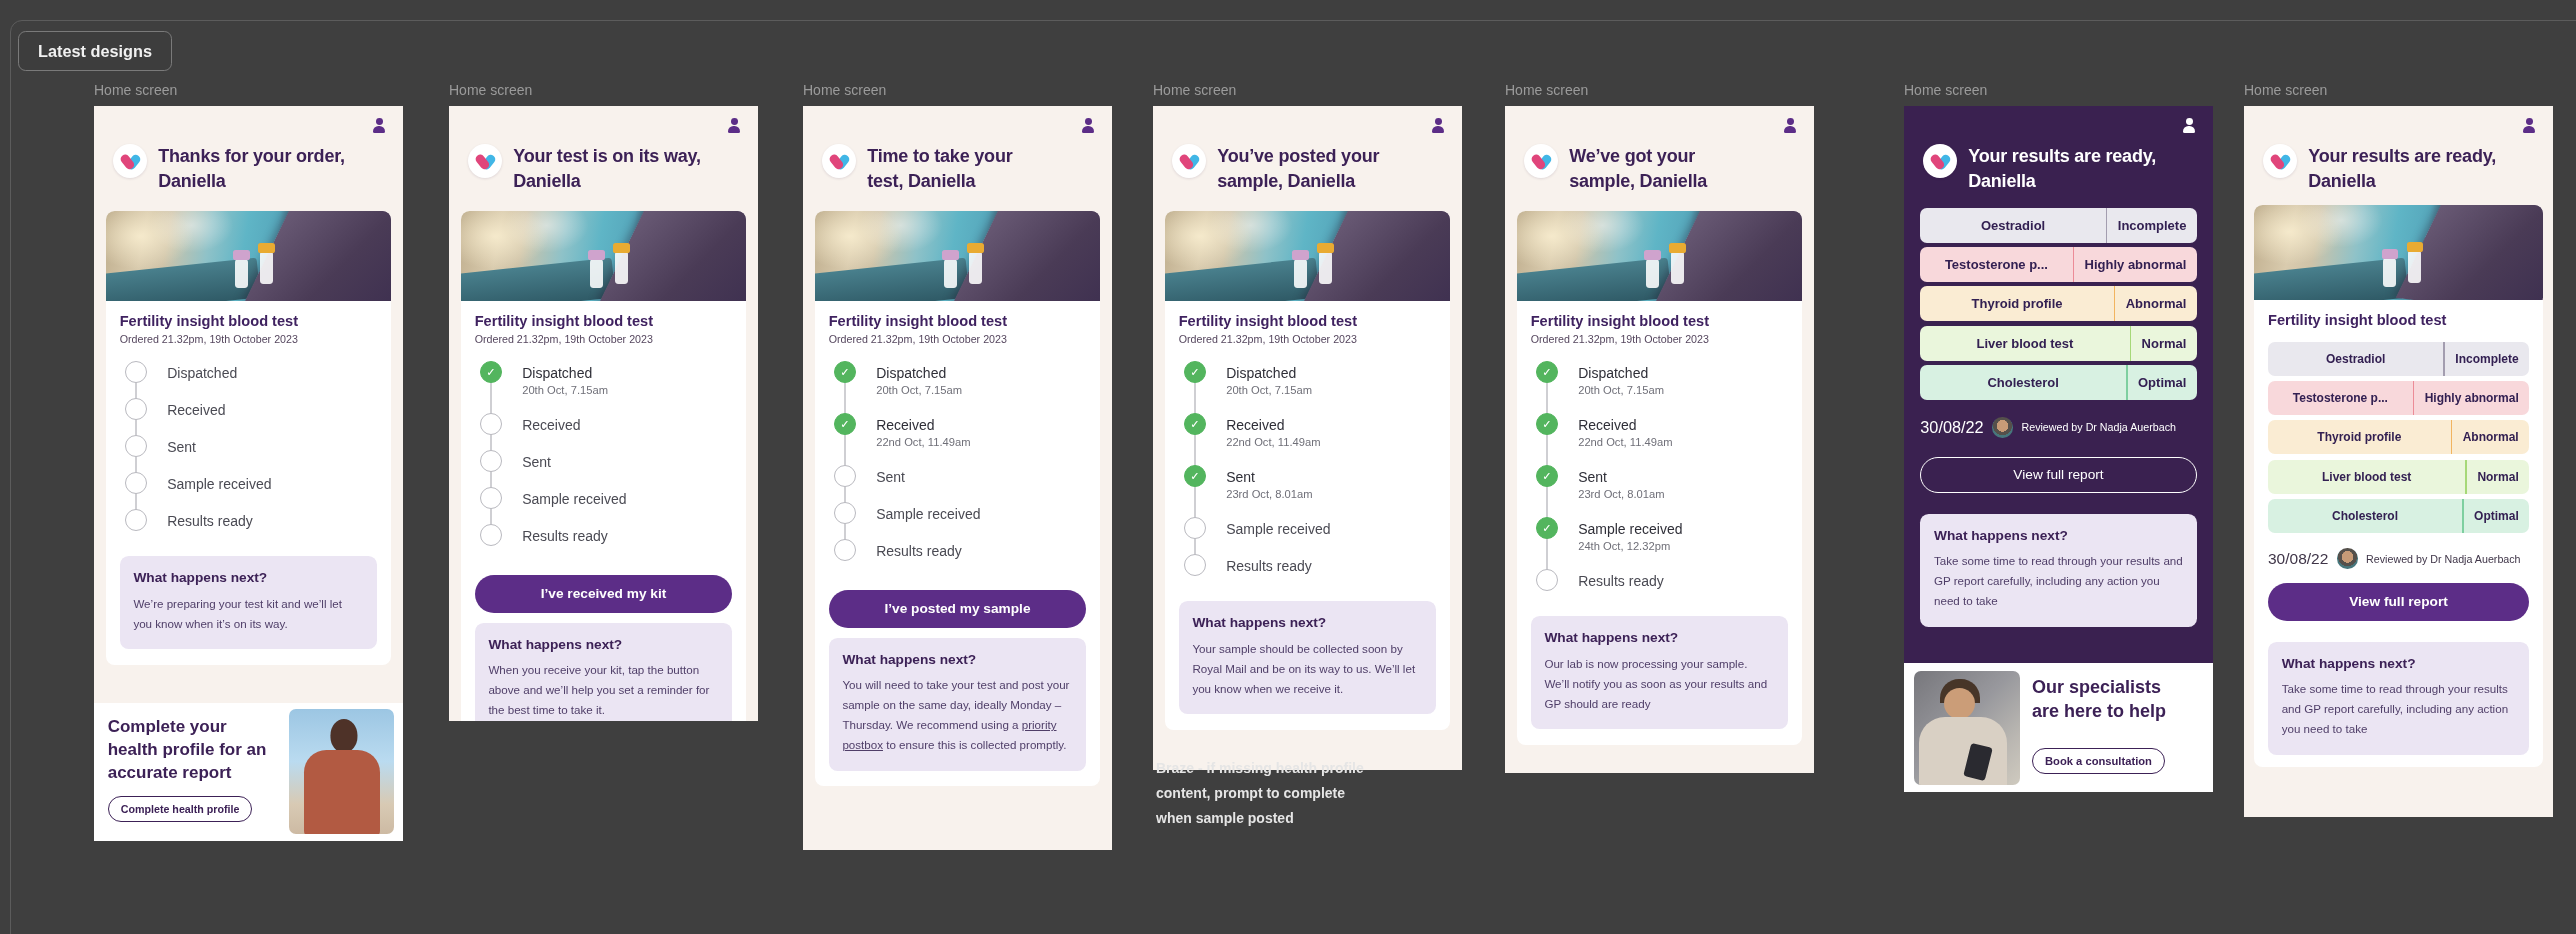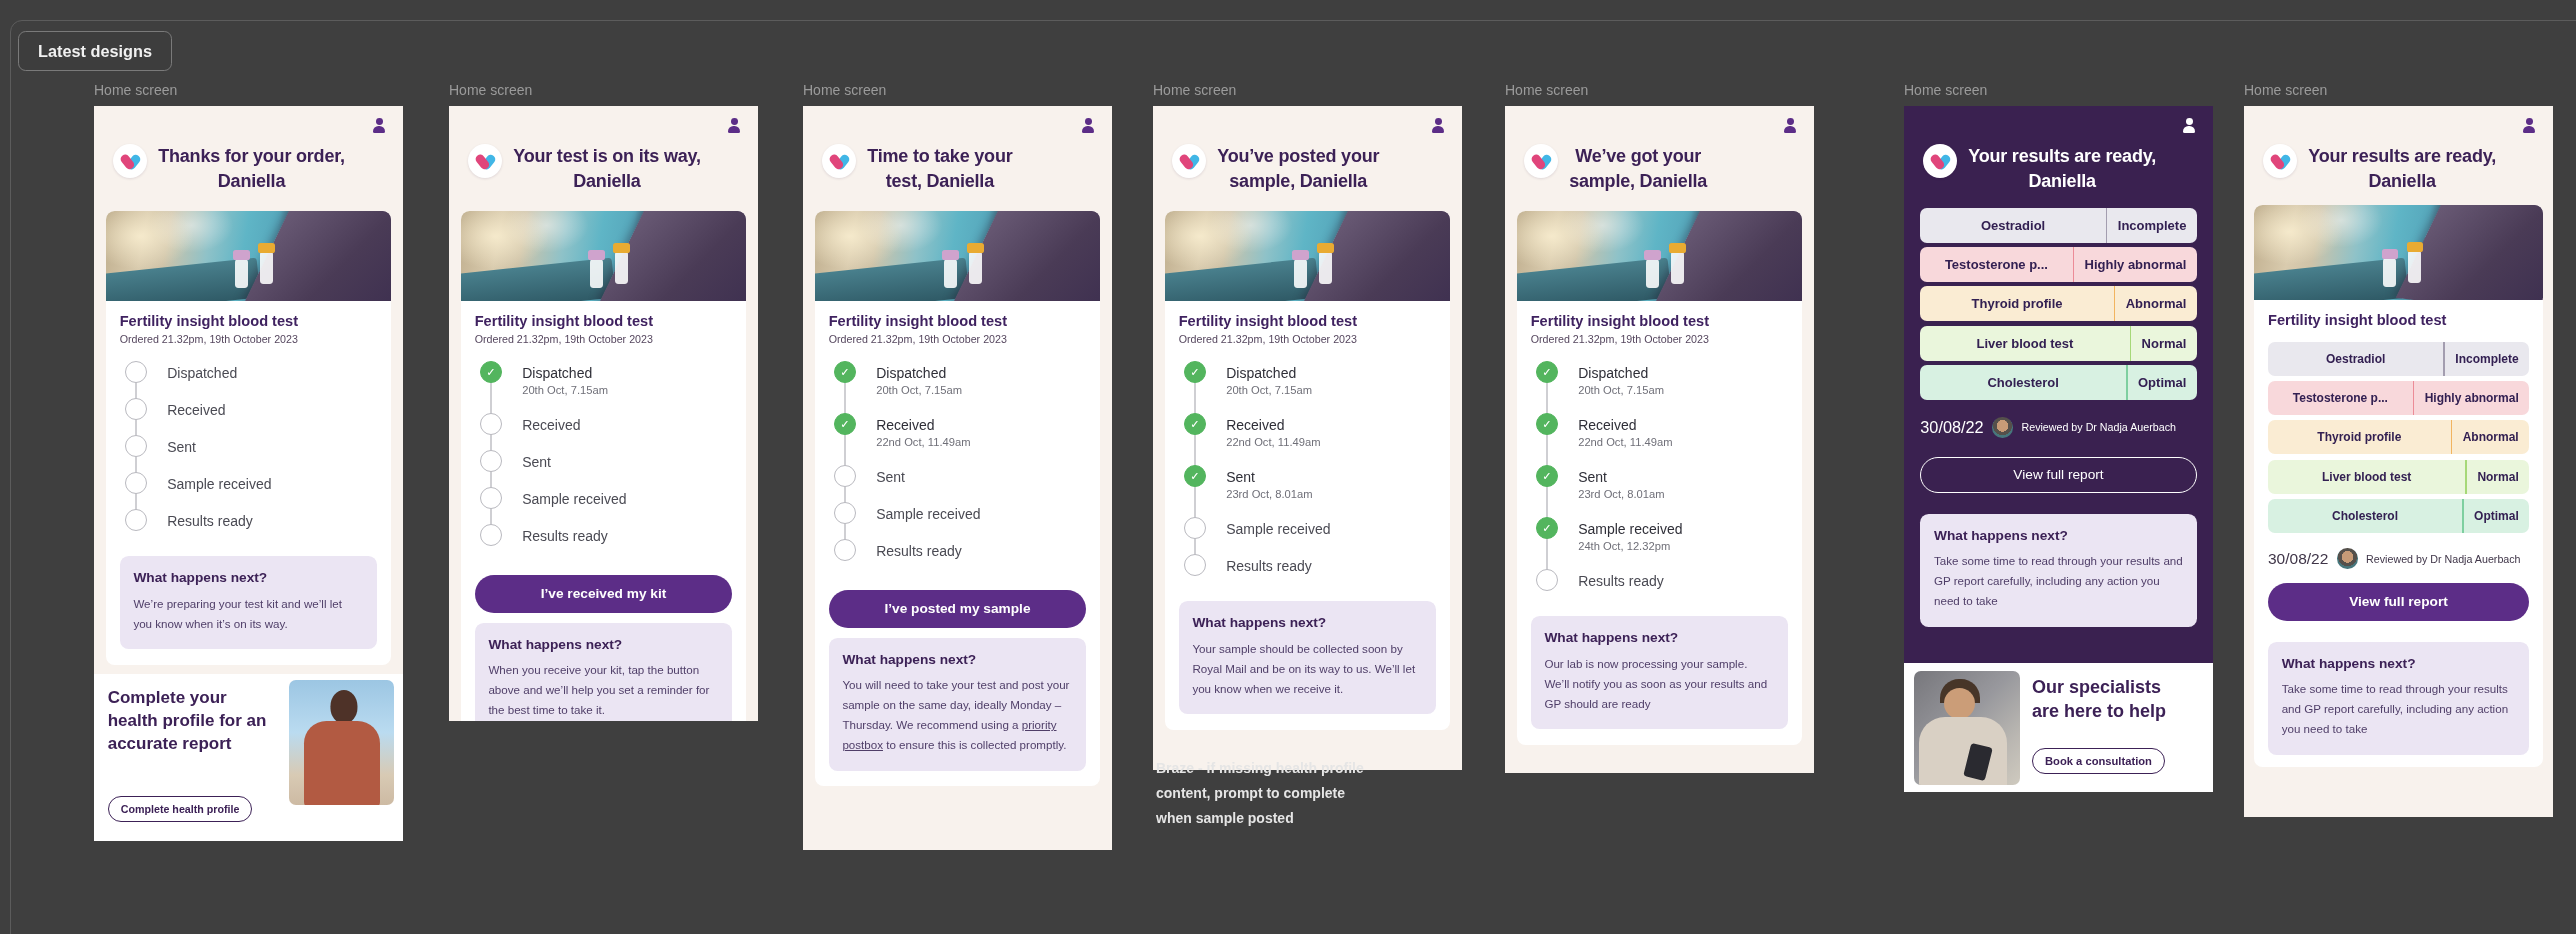--- a/index.html
+++ b/index.html
@@ -30,21 +30,21 @@
   .picon .pb{position:absolute;left:2.6px;top:9px;width:12px;height:6.9px;border-radius:6px 6px 1.7px 1.7px;background:currentColor;}
 
   
   .hdr{display:flex;align-items:flex-start;gap:11.2px;margin:38px 10.3px 0 19px;}
   .logo{flex:0 0 34px;width:34px;height:34px;border-radius:50%;background:#fff;position:relative;
         box-shadow:0 0.9px 2.6px rgba(40,20,60,.12);}
   .logo .lp,.logo .lb{position:absolute;width:8.6px;height:16.3px;border-radius:4.3px;}
   .logo .lp{background:#e0457b;left:10.3px;top:9.5px;transform:rotate(-38deg);z-index:2;}
   .logo .lb{background:#41b6e6;left:16.3px;top:9.5px;transform:rotate(38deg);}
   .hm{margin:0;font-size:18px;line-height:25px;font-weight:700;color:#3c2156;
-      letter-spacing:-0.2px;white-space:pre-line;text-align:center;}
+      letter-spacing:-0.2px;white-space:pre-line;}
   .dark .hm{color:#ffffff;}
 
   
   .card{margin:17px 12px 0;background:#fff;border-radius:8.6px;overflow:hidden;}
   .hero{position:relative;height:90px;overflow:hidden;
     background:
       radial-gradient(77px 47px at 12% 28%,rgba(255,244,214,.75),rgba(255,244,214,0) 70%),
       radial-gradient(60px 39px at 30% 16%,rgba(255,255,255,.5),rgba(255,255,255,0) 70%),
       linear-gradient(100deg,#bfae8e 0%,#d9cbae 14%,#cfc3a8 22%,#8fc2c8 36%,#5fb5c6 48%,
                       #57a8bc 58%,#4e5e72 67%,#55465e 75%,#6a5a70 86%,#887790 100%);}
@@ -83,21 +83,21 @@
        border:1.3px solid #fff;border-radius:18px;color:#fff;font-size:13.7px;cursor:pointer;}
 
   
   .whatnext{margin:10.3px 0 0;background:#ebe5f3;border-radius:8.6px;padding:13.7px 13.7px 15.5px;}
   .wn-title{font-size:13.7px;font-weight:700;color:#3c2156;}
   .wn-body{margin-top:8.6px;font-size:11.6px;line-height:20px;color:#4f3e68;}
   .wn-note{margin-top:8.6px;font-size:10.7px;line-height:17px;color:#4f3e68;}
   .wn-link{color:inherit;text-decoration:underline;cursor:pointer;}
 
   
-  .promo{position:absolute;left:0;right:0;bottom:0;height:167px;background:#fff;}
+  .promo{position:absolute;left:0;right:0;bottom:0;height:138px;background:#fff;}
   .promo h3{position:absolute;left:13.7px;top:12px;width:172px;margin:0;font-size:17px;line-height:23px;
             font-weight:700;color:#3c2156;white-space:pre-line;}
   .pbtn{display:inline-flex;align-items:center;height:26px;padding:0 12px;border:1.2px solid #3c2156;
         border-radius:13.7px;color:#3c2156;font-size:10.7px;font-weight:600;cursor:pointer;background:#fff;}
   .promo .pbtn{position:absolute;left:13.7px;bottom:19px;}
   .photo{border-radius:6.9px;overflow:hidden;position:relative;}
   .photo-woman{position:absolute;right:8.6px;top:6px;width:105px;height:125px;
       background:linear-gradient(180deg,#9cc6e3 0%,#badbf0 42%,#d8cab4 76%,#cdbaa3 100%);}
   .photo-woman::before{content:'';position:absolute;left:50%;top:10.3px;width:27.5px;height:33px;
       transform:translateX(-42%);border-radius:50% 50% 46% 46%;background:#4e3228;}

